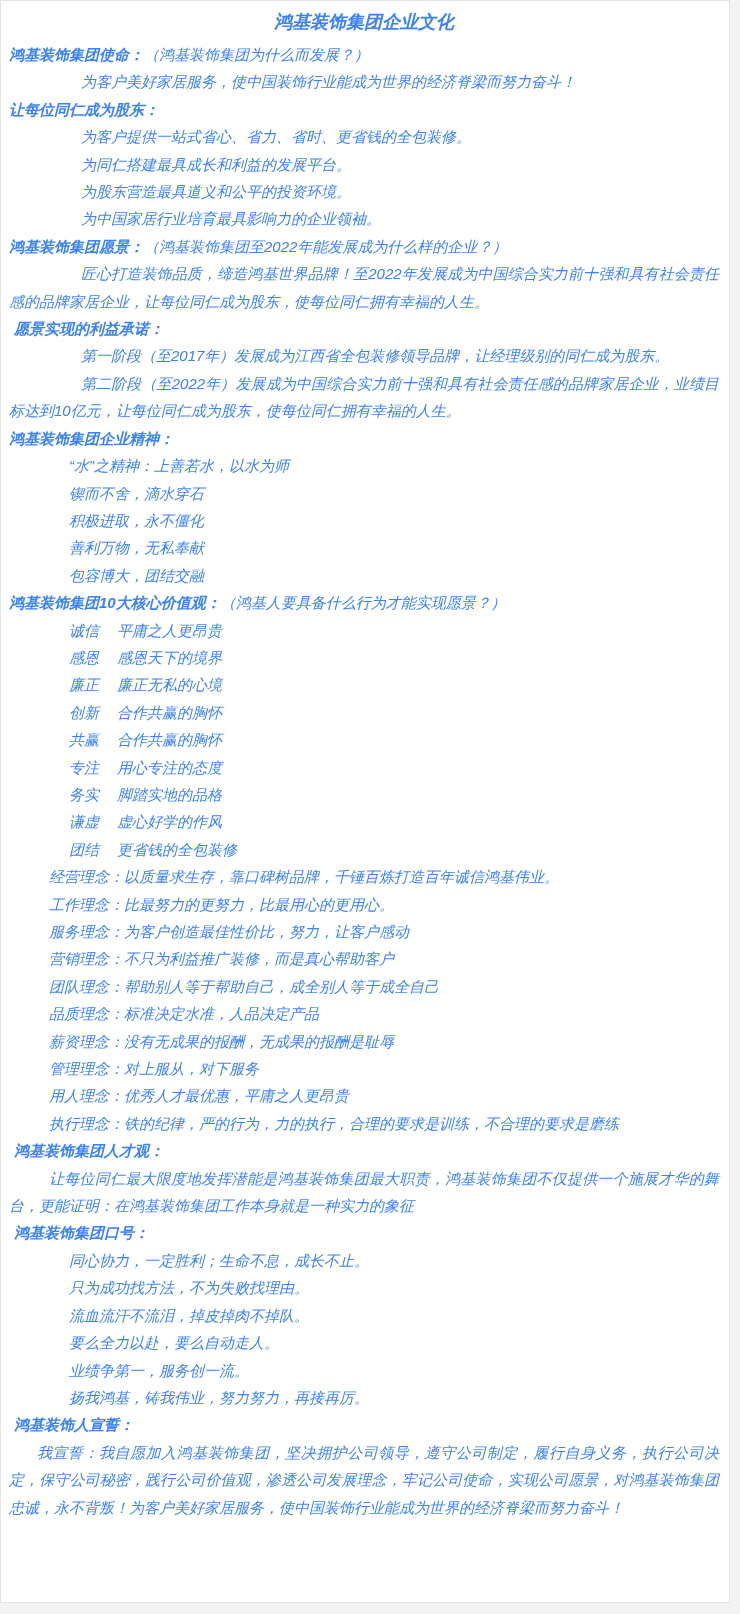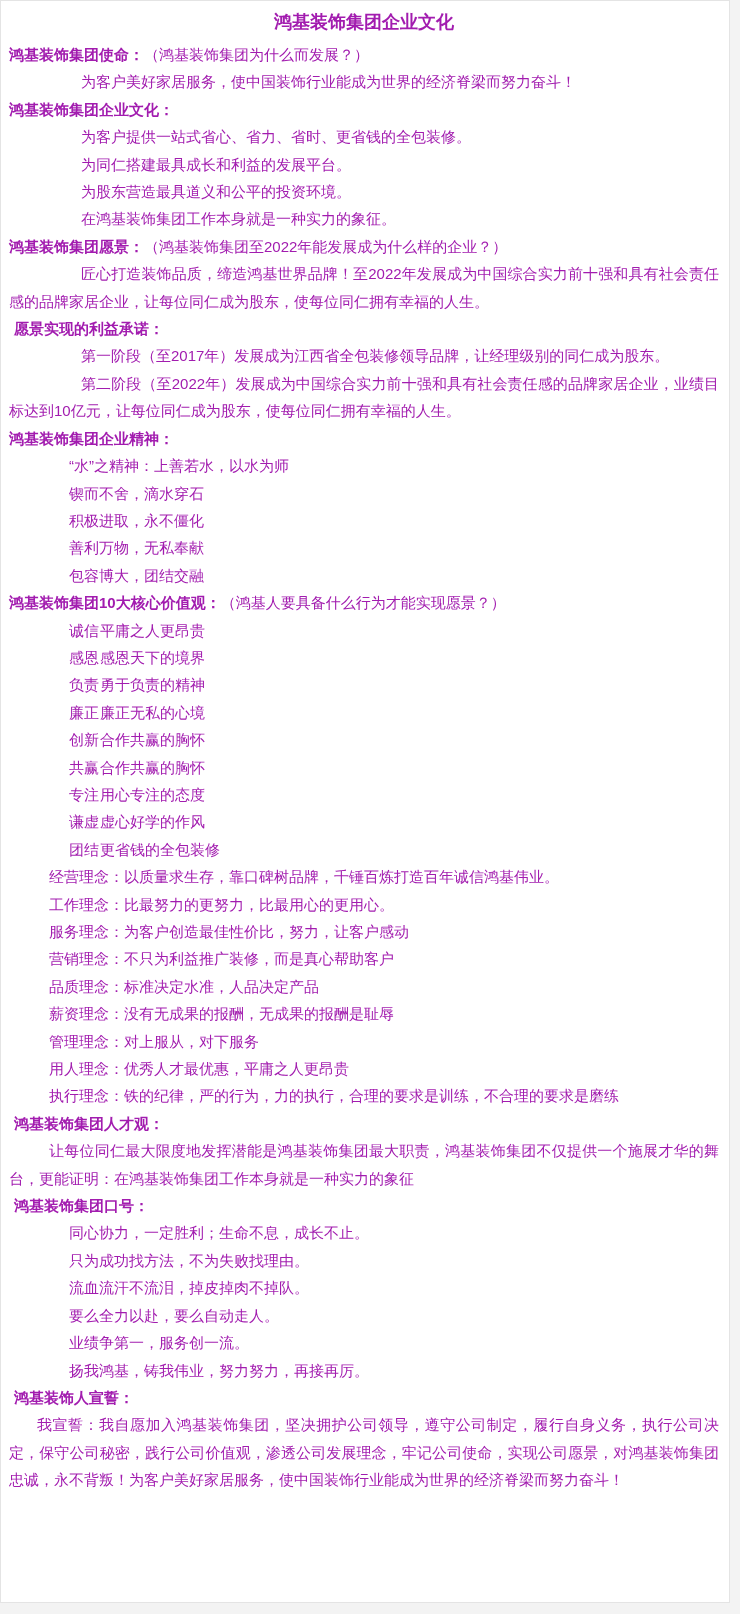--- a/index.html
+++ b/index.html
@@ -3,21 +3,22 @@
 <meta charset="utf-8">
 <style>
   html, body { margin: 0; padding: 0; }
   body { background: #f3f3f3; }
   .canvas {
     position: relative;
     width: 740px;
     height: 1614px;
     background: #f3f3f3;
     font-family: "Liberation Sans", "DejaVu Sans", sans-serif;
-    color: #a21caf;
+    color: #3b82f6;
+    font-style: italic;
   }
   .page {
     position: absolute;
     left: 0;
     top: 0;
     width: 728px;
     height: 1601px;
     background: #ffffff;
     border: 1px solid #e4e4e4;
     overflow: hidden;
@@ -41,69 +42,70 @@
   .hdr .note { font-weight: normal; text-align: right; }
   .hdr-pad { padding-left: 5px; }
   .p-indent {
     text-indent: 72px;
     text-align: justify;
   }
   .mid { margin-left: 60px; }
   .concept { margin-left: 40px; }
   .talent-body { text-indent: 40px; text-align: justify; }
   .oath-body { text-indent: 28px; text-align: justify; }
-  .value-term { display: inline-block; min-width: 31px; margin-right: 0; }
+  .value-term { display: inline-block; min-width: 31px; margin-right: 17px; }
 </style>
 </head>
 <body>
 
 <div class="canvas">
   <div class="page">
     <div class="content">
 
       <div class="line title">鸿基装饰集团企业文化</div>
 
       <div class="line hdr"><span>鸿基装饰集团使命：</span><span class="note">（鸿基装饰集团为什么而发展？）</span></div>
       <div class="line p-indent">为客户美好家居服务，使中国装饰行业能成为世界的经济脊梁而努力奋斗！</div>
 
-      <div class="line hdr">鸿基装饰集团企业文化：</div>
+      <div class="line hdr">让每位同仁成为股东：</div>
       <div class="line p-indent">为客户提供一站式省心、省力、省时、更省钱的全包装修。</div>
       <div class="line p-indent">为同仁搭建最具成长和利益的发展平台。</div>
       <div class="line p-indent">为股东营造最具道义和公平的投资环境。</div>
-      <div class="line p-indent">在鸿基装饰集团工作本身就是一种实力的象征。</div>
+      <div class="line p-indent">为中国家居行业培育最具影响力的企业领袖。</div>
 
       <div class="line hdr"><span>鸿基装饰集团愿景：</span><span class="note">（鸿基装饰集团至2022年能发展成为什么样的企业？）</span></div>
       <div class="line p-indent">匠心打造装饰品质，缔造鸿基世界品牌！至2022年发展成为中国综合实力前十强和具有社会责任感的品牌家居企业，让每位同仁成为股东，使每位同仁拥有幸福的人生。</div>
 
       <div class="line hdr hdr-pad">愿景实现的利益承诺：</div>
       <div class="line p-indent">第一阶段（至2017年）发展成为江西省全包装修领导品牌，让经理级别的同仁成为股东。</div>
       <div class="line p-indent">第二阶段（至2022年）发展成为中国综合实力前十强和具有社会责任感的品牌家居企业，业绩目标达到10亿元，让每位同仁成为股东，使每位同仁拥有幸福的人生。</div>
 
       <div class="line hdr">鸿基装饰集团企业精神：</div>
       <div class="line mid">“水”之精神：上善若水，以水为师</div>
       <div class="line mid">锲而不舍，滴水穿石</div>
       <div class="line mid">积极进取，永不僵化</div>
       <div class="line mid">善利万物，无私奉献</div>
       <div class="line mid">包容博大，团结交融</div>
 
       <div class="line hdr"><span>鸿基装饰集团10大核心价值观：</span><span class="note">（鸿基人要具备什么行为才能实现愿景？）</span></div>
       <div class="line mid"><span class="value-term">诚信</span><span>平庸之人更昂贵</span></div>
       <div class="line mid"><span class="value-term">感恩</span><span>感恩天下的境界</span></div>
-      <div class="line mid"><span class="value-term">负责</span><span>勇于负责的精神</span></div>
       <div class="line mid"><span class="value-term">廉正</span><span>廉正无私的心境</span></div>
       <div class="line mid"><span class="value-term">创新</span><span>合作共赢的胸怀</span></div>
       <div class="line mid"><span class="value-term">共赢</span><span>合作共赢的胸怀</span></div>
       <div class="line mid"><span class="value-term">专注</span><span>用心专注的态度</span></div>
+      <div class="line mid"><span class="value-term">务实</span><span>脚踏实地的品格</span></div>
       <div class="line mid"><span class="value-term">谦虚</span><span>虚心好学的作风</span></div>
       <div class="line mid"><span class="value-term">团结</span><span>更省钱的全包装修</span></div>
 
       <div class="line concept">经营理念：以质量求生存，靠口碑树品牌，千锤百炼打造百年诚信鸿基伟业。</div>
       <div class="line concept">工作理念：比最努力的更努力，比最用心的更用心。</div>
       <div class="line concept">服务理念：为客户创造最佳性价比，努力，让客户感动</div>
       <div class="line concept">营销理念：不只为利益推广装修，而是真心帮助客户</div>
+      <div class="line concept">团队理念：帮助别人等于帮助自己，成全别人等于成全自己</div>
       <div class="line concept">品质理念：标准决定水准，人品决定产品</div>
       <div class="line concept">薪资理念：没有无成果的报酬，无成果的报酬是耻辱</div>
       <div class="line concept">管理理念：对上服从，对下服务</div>
       <div class="line concept">用人理念：优秀人才最优惠，平庸之人更昂贵</div>
       <div class="line concept">执行理念：铁的纪律，严的行为，力的执行，合理的要求是训练，不合理的要求是磨练</div>
 
       <div class="line hdr hdr-pad">鸿基装饰集团人才观：</div>
       <div class="line talent-body">让每位同仁最大限度地发挥潜能是鸿基装饰集团最大职责，鸿基装饰集团不仅提供一个施展才华的舞台，更能证明：在鸿基装饰集团工作本身就是一种实力的象征</div>
 
       <div class="line hdr hdr-pad">鸿基装饰集团口号：</div>

